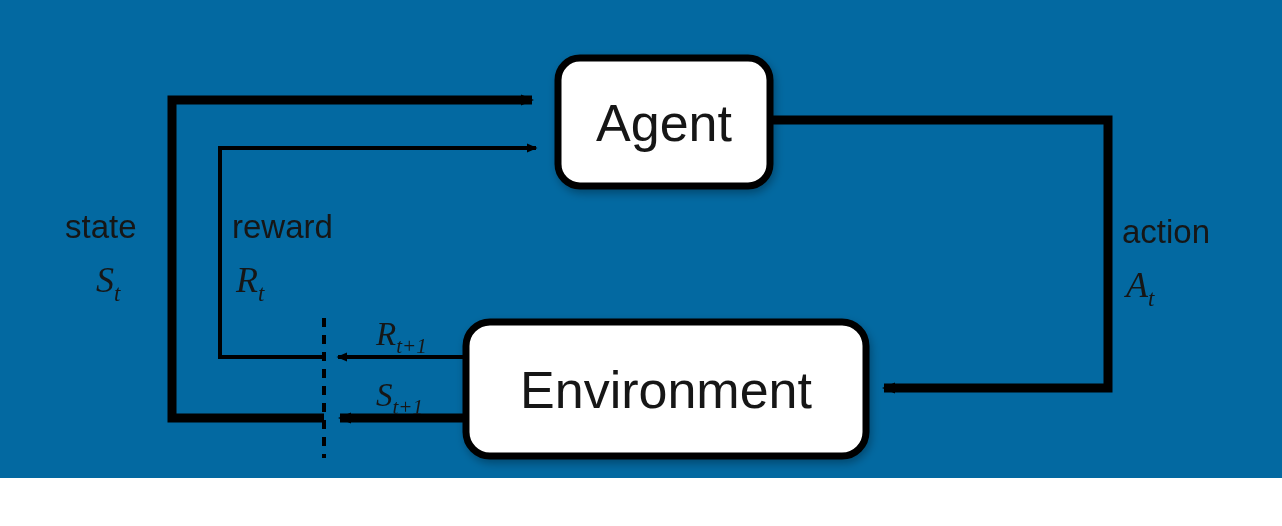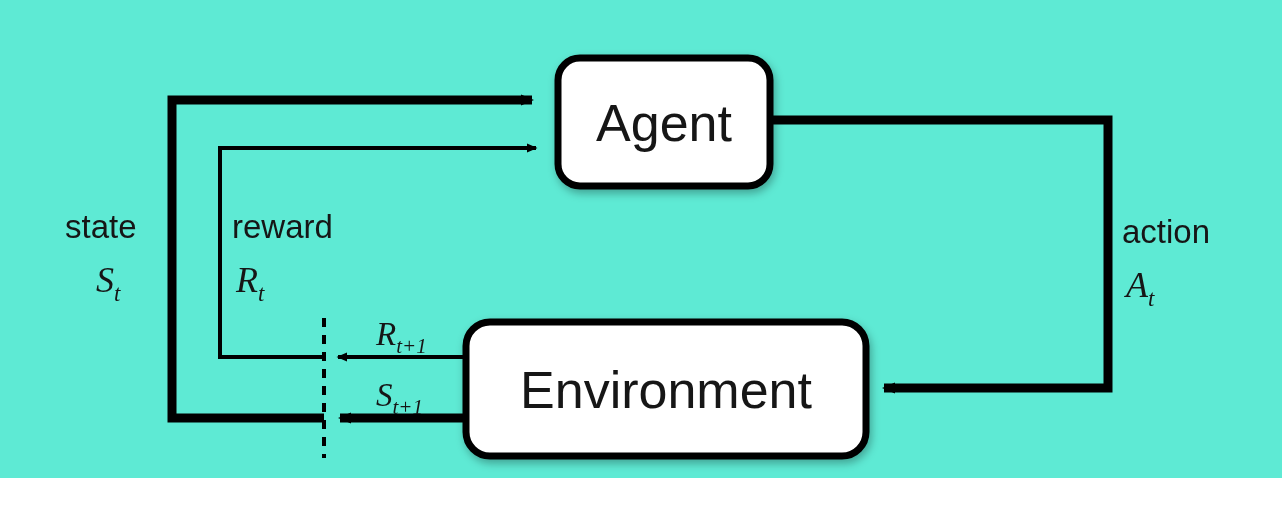--- a/index.html
+++ b/index.html
@@ -10,21 +10,21 @@
   body {
     width: 1282px;
     height: 526px;
     font-family: "Liberation Sans", sans-serif;
     overflow: hidden;
   }
   #diagram-root {
     position: relative;
     width: 1282px;
     height: 478px;
-    background: #5eead4;
+    background: #0369a1;
   }
   svg.diagram-canvas {
     position: absolute;
     top: 0;
     left: 0;
     width: 1282px;
     height: 526px;
   }
   .node-label {
     font-family: "Liberation Sans", sans-serif;

